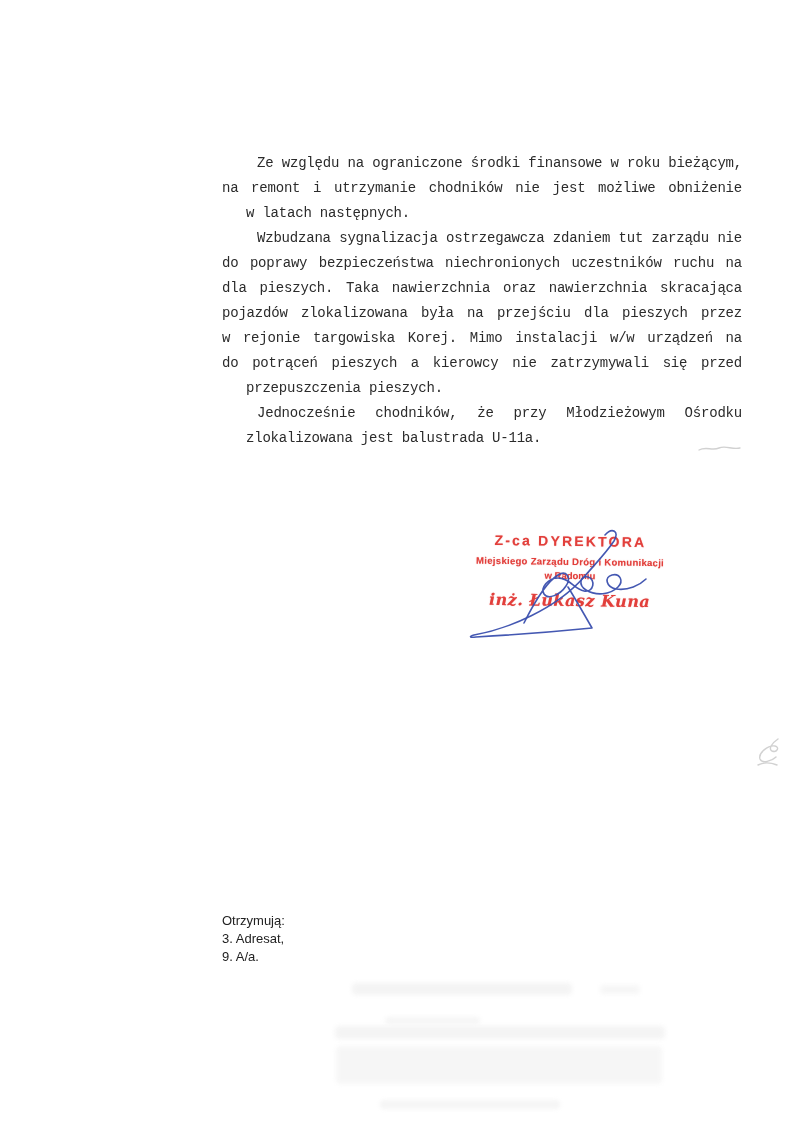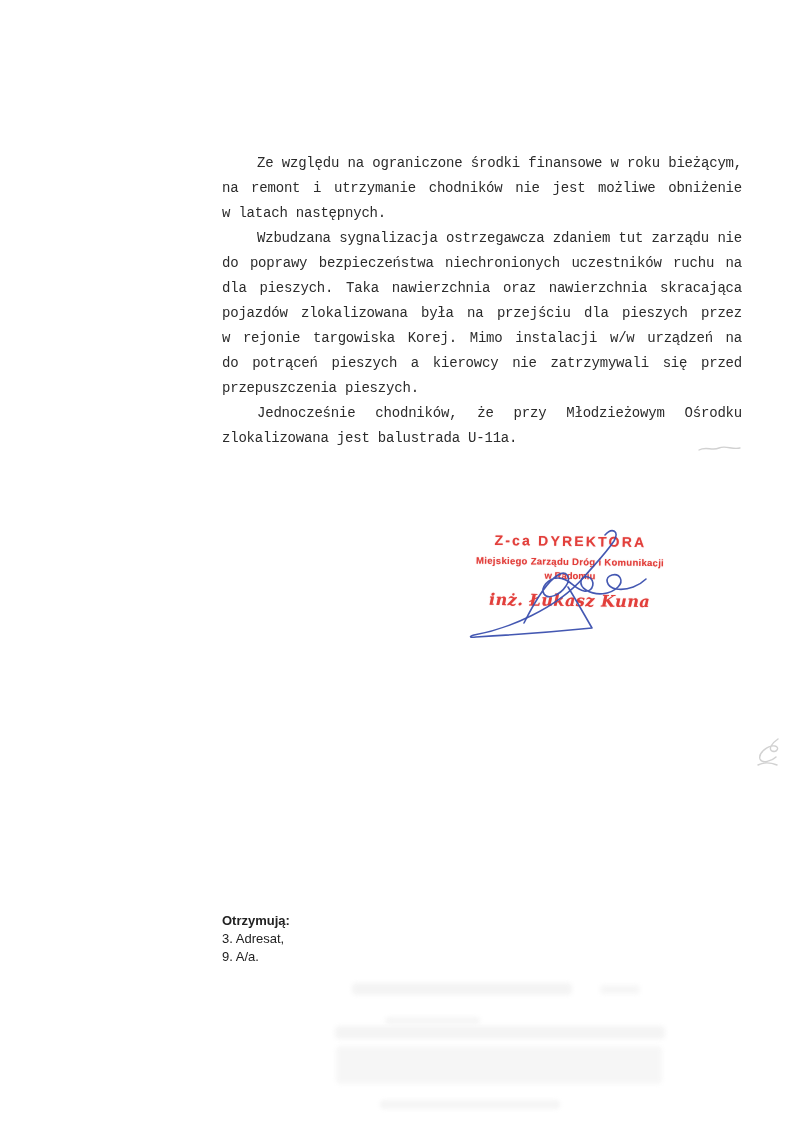--- a/index.html
+++ b/index.html
@@ -8,21 +8,21 @@
     font-family:"Liberation Sans", sans-serif; overflow:hidden;
   }
 
   
   .body-text {
     position:absolute; left:222px; top:151px; width:520px;
     color:#2b2b2b; font-size:14px; line-height:25px; letter-spacing:-0.2px;font-family:Liberation Mono, monospace;
   }
   .para { margin:0; }
   .line { text-align:justify; text-align-last:justify; height:25px; overflow:hidden; }
-  .line.last { text-align-last:left; }
+  .line.last { text-align-last:left;margin-left:24px; }
   .line.indent { text-indent:35px; }
 
   
   .stamp {
     position:absolute; left:450px; top:534px; width:240px;
     text-align:center; transform:rotate(0.8deg);
     color:#e23f3b; text-shadow:0 0 1px rgba(226,63,59,0.5);
   }
   .stamp .title  { font-size:14px; font-weight:bold; letter-spacing:2.2px; line-height:14px; }
   .stamp .org1   { font-size:9.5px; font-weight:bold; letter-spacing:0.3px; margin-top:8px; }
@@ -31,21 +31,21 @@
     font-family:"DejaVu Serif", serif; font-style:italic; font-weight:bold;
     font-size:16px; margin-top:10px; letter-spacing:0.5px;
   }
 
   
   .signature-svg { position:absolute; left:450px; top:525px; }
   .signature-svg path { fill:none; stroke-width:1.6; stroke-linecap:round; stroke-linejoin:round; opacity:0.95; }
 
   
   .dist { position:absolute; left:222px; top:912px; color:#222; font-size:13px; line-height:18px; }
-  .dist .heading { font-weight:bold; }
+  .dist .heading { font-weight:normal; }
 
   
   .artifact-svg { position:absolute; }
   .artifact-svg path { fill:none; stroke:#c6c6c6; stroke-width:1.4; stroke-linecap:round; opacity:0.8; }
   .bleed { position:absolute; background:#ececec; filter:blur(2px); border-radius:4px; }
   .b1 { left:352px; top:983px;  width:220px; height:12px; opacity:0.55; }
   .b2 { left:600px; top:985px;  width:40px;  height:9px;  opacity:0.45; }
   .b3 { left:385px; top:1017px; width:95px;  height:7px;  opacity:0.5;  }
   .b4 { left:335px; top:1026px; width:330px; height:13px; opacity:0.55; }
   .b5 { left:336px; top:1046px; width:326px; height:38px; opacity:0.42; }

